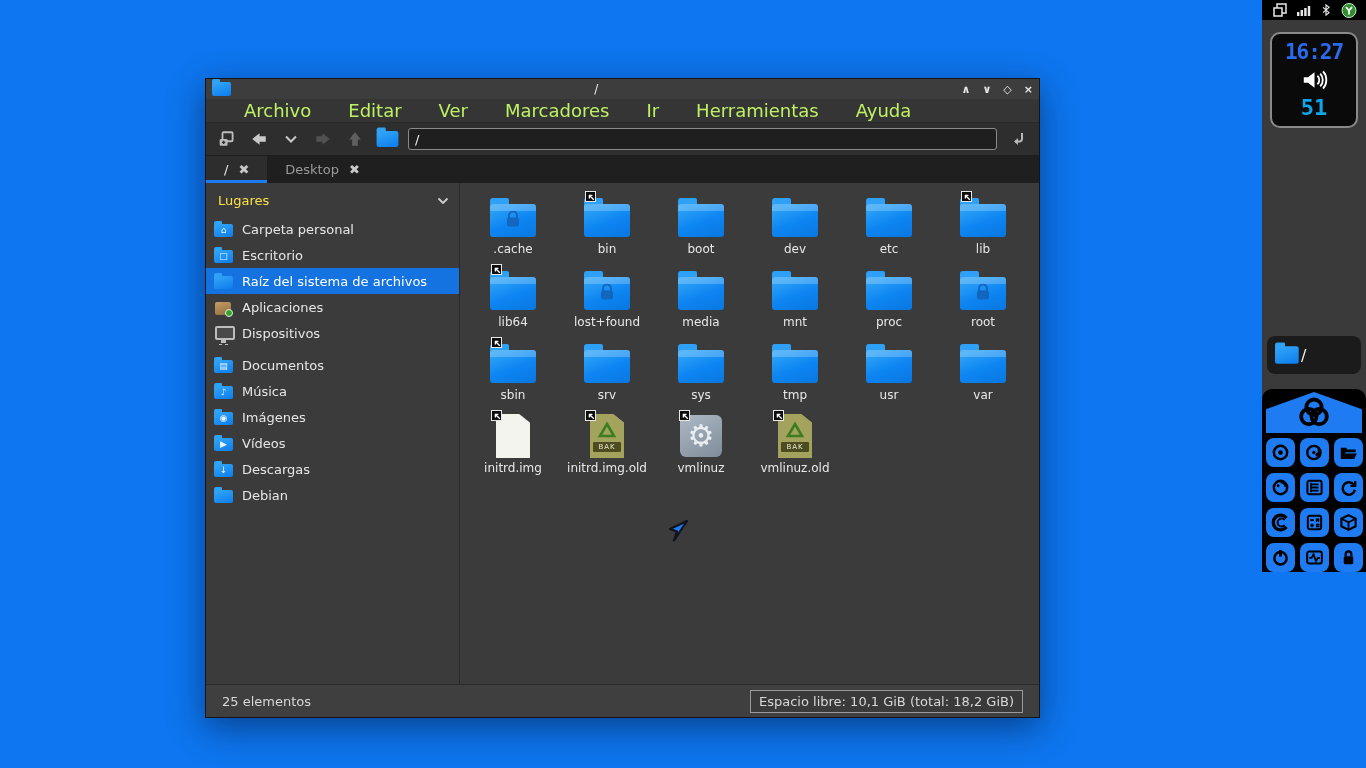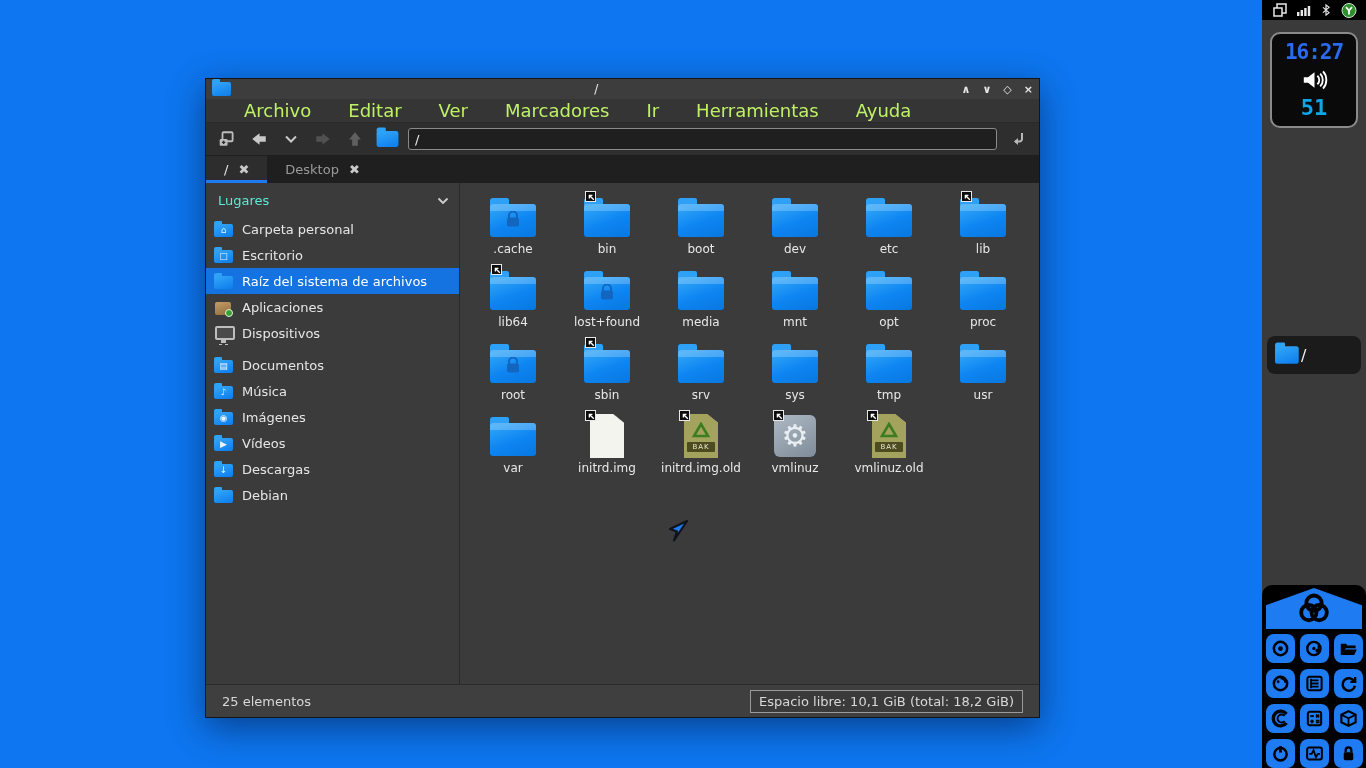--- a/index.html
+++ b/index.html
@@ -3,21 +3,21 @@
 <meta charset="utf-8">
 <style>
   html,body{margin:0;padding:0;}
   body{
     width:1366px;height:768px;position:relative;overflow:hidden;
     background:#0d76f0;
     font-family:"DejaVu Sans","Liberation Sans",sans-serif;
     -webkit-user-select:none;user-select:none;
   }
   
-  #panel{position:absolute;top:0;right:0;width:104px;height:768px;background:#3a3a3a;}
+  #panel{position:absolute;top:0;right:0;width:104px;height:572px;background:#3a3a3a;}
   #tray{height:20px;background:#000;display:flex;align-items:center;justify-content:center;gap:7px;}
   .tray-ico{width:16px;height:16px;display:flex;align-items:center;justify-content:center;}
   #clock-widget{
     margin:12px auto 0 auto;width:84px;height:92px;background:#0a0a0a;
     border:2px solid #8a8a8a;border-radius:10px;
     display:flex;flex-direction:column;align-items:center;justify-content:space-evenly;
   }
   #clock-time{font-family:"DejaVu Sans Mono","Liberation Mono",monospace;font-weight:bold;font-size:21px;color:#2a6bf2;letter-spacing:-1px;}
   #volume-level{font-family:"DejaVu Sans Mono","Liberation Mono",monospace;font-weight:bold;font-size:22px;color:#0ea5e9;}
   #taskbar{position:absolute;top:336px;left:5px;right:5px;}
@@ -51,21 +51,21 @@
   #path-entry{flex:1;height:20px;background:#1f1f1f;border:1px solid #8a8a8a;border-radius:3px;
      color:#f0f0f0;font-size:13px;padding:0 6px;display:flex;align-items:center;margin:0 4px;}
   #tabbar{height:28px;background:#1f1f1f;display:flex;align-items:flex-end;flex:none;}
   .tab{height:27px;display:flex;align-items:center;gap:10px;padding:0 18px;font-size:13px;color:#9a9a9a;cursor:pointer;position:relative;}
   .tab.active{background:#2d2d2d;color:#e8e8e8;}
   .tab.active::after{content:"";position:absolute;left:0;right:0;bottom:0;height:3px;background:#1e7bf2;}
   .tab-close{font-weight:bold;font-size:13px;color:#c8c8c8;cursor:pointer;}
   #content{flex:1;display:flex;min-height:0;}
   
   #sidebar{width:253px;flex:none;border-right:1px solid #2a2a2a;padding-top:6px;overflow:hidden;}
-  #sidebar-header{display:flex;align-items:center;color:#5eead4;font-size:13px;padding:4px 10px 8px 12px;}
+  #sidebar-header{display:flex;align-items:center;color:#fde047;font-size:13px;padding:4px 10px 8px 12px;}
   #sidebar-header .hdr-label{flex:1;}
   .side-item{height:26px;display:flex;align-items:center;gap:8px;padding:0 8px;color:#e6e6e6;font-size:13px;cursor:pointer;white-space:nowrap;}
   .side-item.selected{background:#1473e0;color:#fff;}
   .side-item.group-start{margin-top:6px;}
   .si{width:20px;height:17px;position:relative;flex:none;}
   .si-folder{position:absolute;bottom:1px;left:0;width:19px;height:13px;border-radius:2px;background:linear-gradient(160deg,#35a8f8,#0b7ced);}
   .si-folder::before{content:"";position:absolute;top:-3px;left:0;width:8px;height:4px;background:#2fa2f4;border-radius:2px 1px 0 0;}
   .si-glyph{position:absolute;inset:0;display:flex;align-items:center;justify-content:center;font-size:9px;color:#eaf4ff;line-height:1;}
   .si-box{position:absolute;bottom:1px;left:1px;width:16px;height:13px;border-radius:2px;background:linear-gradient(160deg,#c59c66,#8f6c3e);}
   .si-box::after{content:"";position:absolute;right:-2px;bottom:-2px;width:8px;height:8px;border-radius:50%;background:#35a32b;border:1px solid #dff3dc;box-sizing:border-box;}
@@ -342,26 +342,20 @@
      <span class="file-icon-wrap">
               <div class="fi-folder"></div>
             </span>
      <span class="file-label">media</span>
    </div>
           <div class="file-item">
      <span class="file-icon-wrap">
               <div class="fi-folder"></div>
             </span>
      <span class="file-label">mnt</span>
-   </div>
-          <div class="file-item">
-     <span class="file-icon-wrap">
-              <div class="fi-folder"></div>
-            </span>
-     <span class="file-label">opt</span>
    </div>
           <div class="file-item">
      <span class="file-icon-wrap">
               <div class="fi-folder"></div>
             </span>
      <span class="file-label">proc</span>
    </div>
           <div class="file-item">
      <span class="file-icon-wrap">
               <div class="fi-folder">

